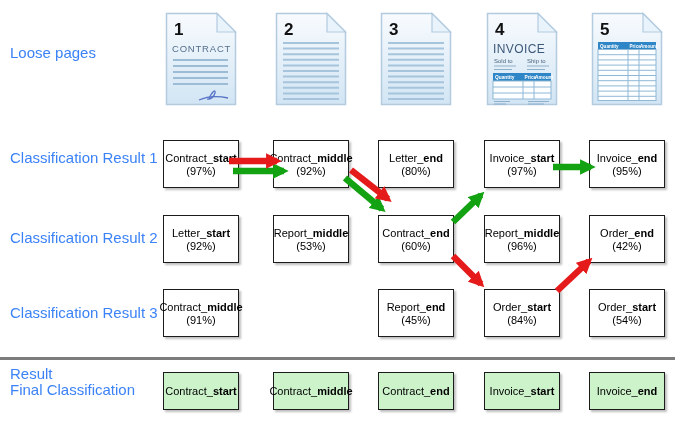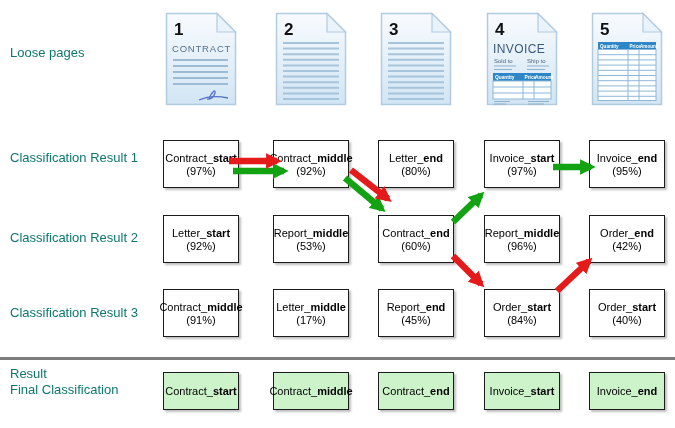--- a/index.html
+++ b/index.html
@@ -1,17 +1,17 @@
 <!DOCTYPE html>
 <html><head>
 <meta charset="utf-8">
 <style>
   html,body{margin:0;padding:0;background:#fff;font-family:"Liberation Sans",sans-serif;}
   .canvas{position:relative;width:675px;height:428px;background:#fff;overflow:hidden;}
-  .side-label{position:absolute;left:10px;font-size:13px;color:#0f766e;line-height:16px;}
+  .side-label{position:absolute;left:10px;font-size:15px;color:#3b82f6;line-height:16px;}
   .cbox{position:absolute;width:76px;height:48px;background:#fff;border:1.6px solid #1c1c1c;
         box-sizing:border-box;display:flex;flex-direction:column;align-items:center;justify-content:center;
         gap:1px;box-shadow:2px 2px 2px rgba(110,110,110,.45);font-size:11px;color:#000;text-align:center;}
   .cbox b{font-weight:bold;}
   .fbox{position:absolute;width:76px;height:38px;background:#cdf3cb;border:1.6px solid #1c1c1c;
         box-sizing:border-box;display:flex;align-items:center;justify-content:center;
         box-shadow:2px 2px 2px rgba(110,110,110,.45);font-size:11px;color:#000;text-align:center;}
   .c1{left:163px}.c2{left:273px}.c3{left:378px}.c4{left:484px}.c5{left:589px}
   .r1{top:140px}.r2{top:215px}.r3{top:289px}.rf{top:372px}
   .pagewrap{position:absolute;top:12px;width:72px;height:94px;}
@@ -211,35 +211,31 @@
   </div>
   <div class="cbox c5 r2">
     <div><span>Order_</span><b>end</b></div>
     <div>(42%)</div>
   </div>
 
   <div class="cbox c1 r3">
     <div><span>Contract_</span><b>middle</b></div>
     <div>(91%)</div>
   </div>
-  <div class="cbox c2 r3">
-    <div><span>Letter_</span><b>middle</b></div>
-    <div>(17%)</div>
-  </div>
   <div class="cbox c3 r3">
     <div><span>Report_</span><b>end</b></div>
     <div>(45%)</div>
   </div>
   <div class="cbox c4 r3">
     <div><span>Order_</span><b>start</b></div>
     <div>(84%)</div>
   </div>
   <div class="cbox c5 r3">
     <div><span>Order_</span><b>start</b></div>
-    <div>(40%)</div>
+    <div>(54%)</div>
   </div>
 
   <div class="sep"></div>
 
   <div class="fbox c1 rf">
     <div><span>Contract_</span><b>start</b></div>
   </div>
   <div class="fbox c2 rf">
     <div><span>Contract_</span><b>middle</b></div>
   </div>

